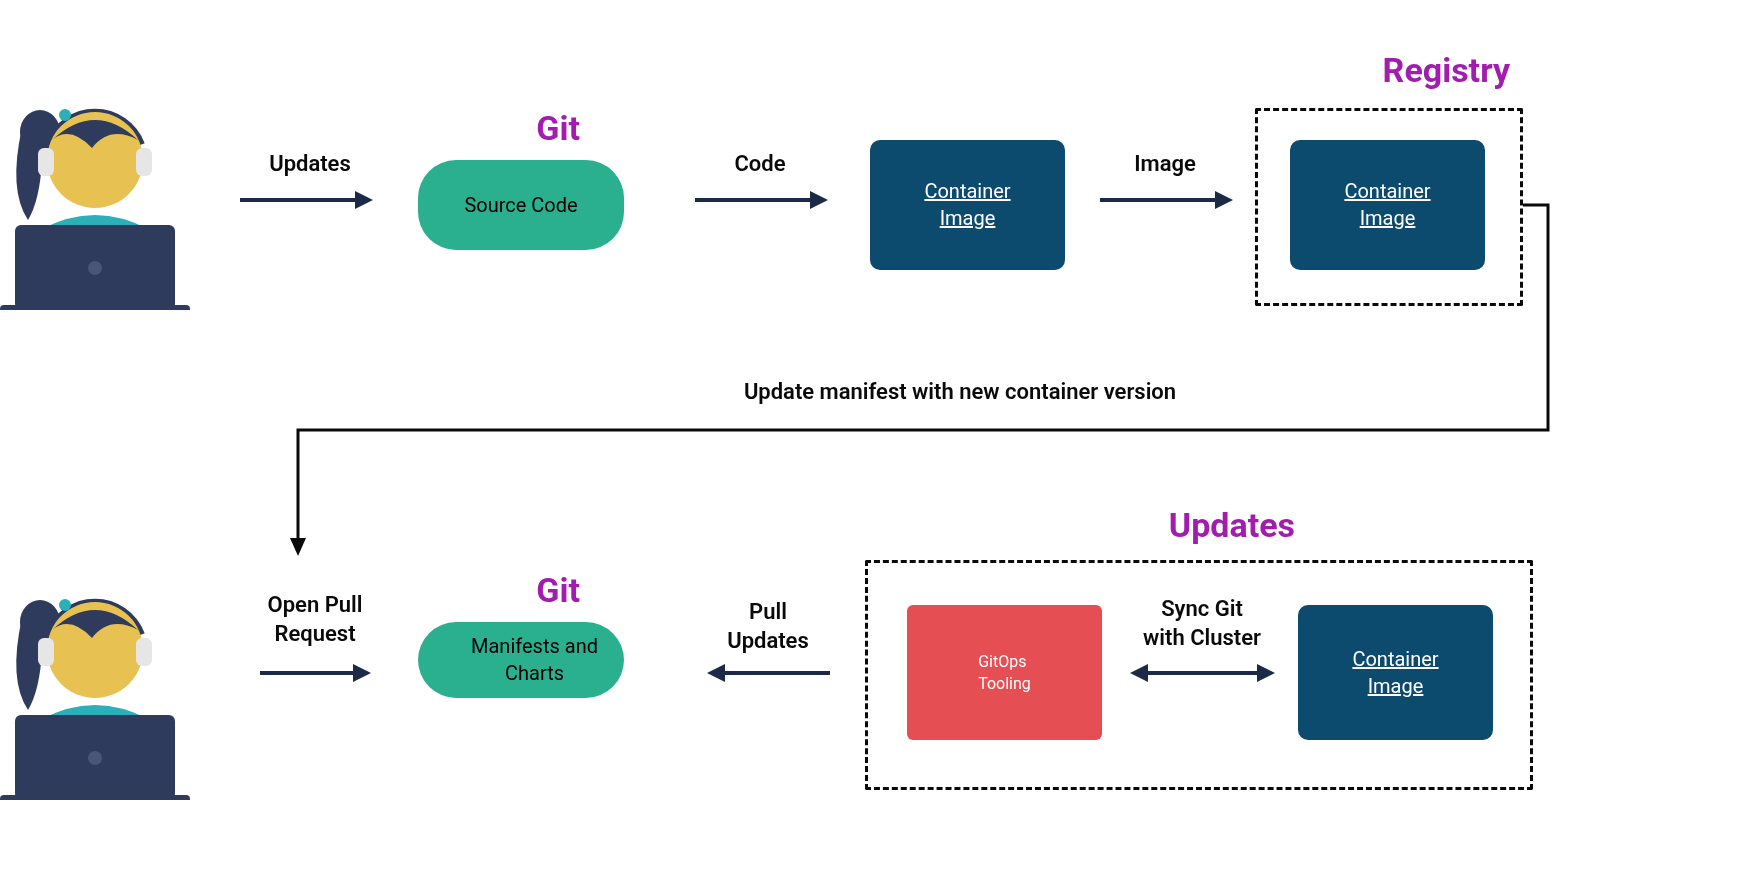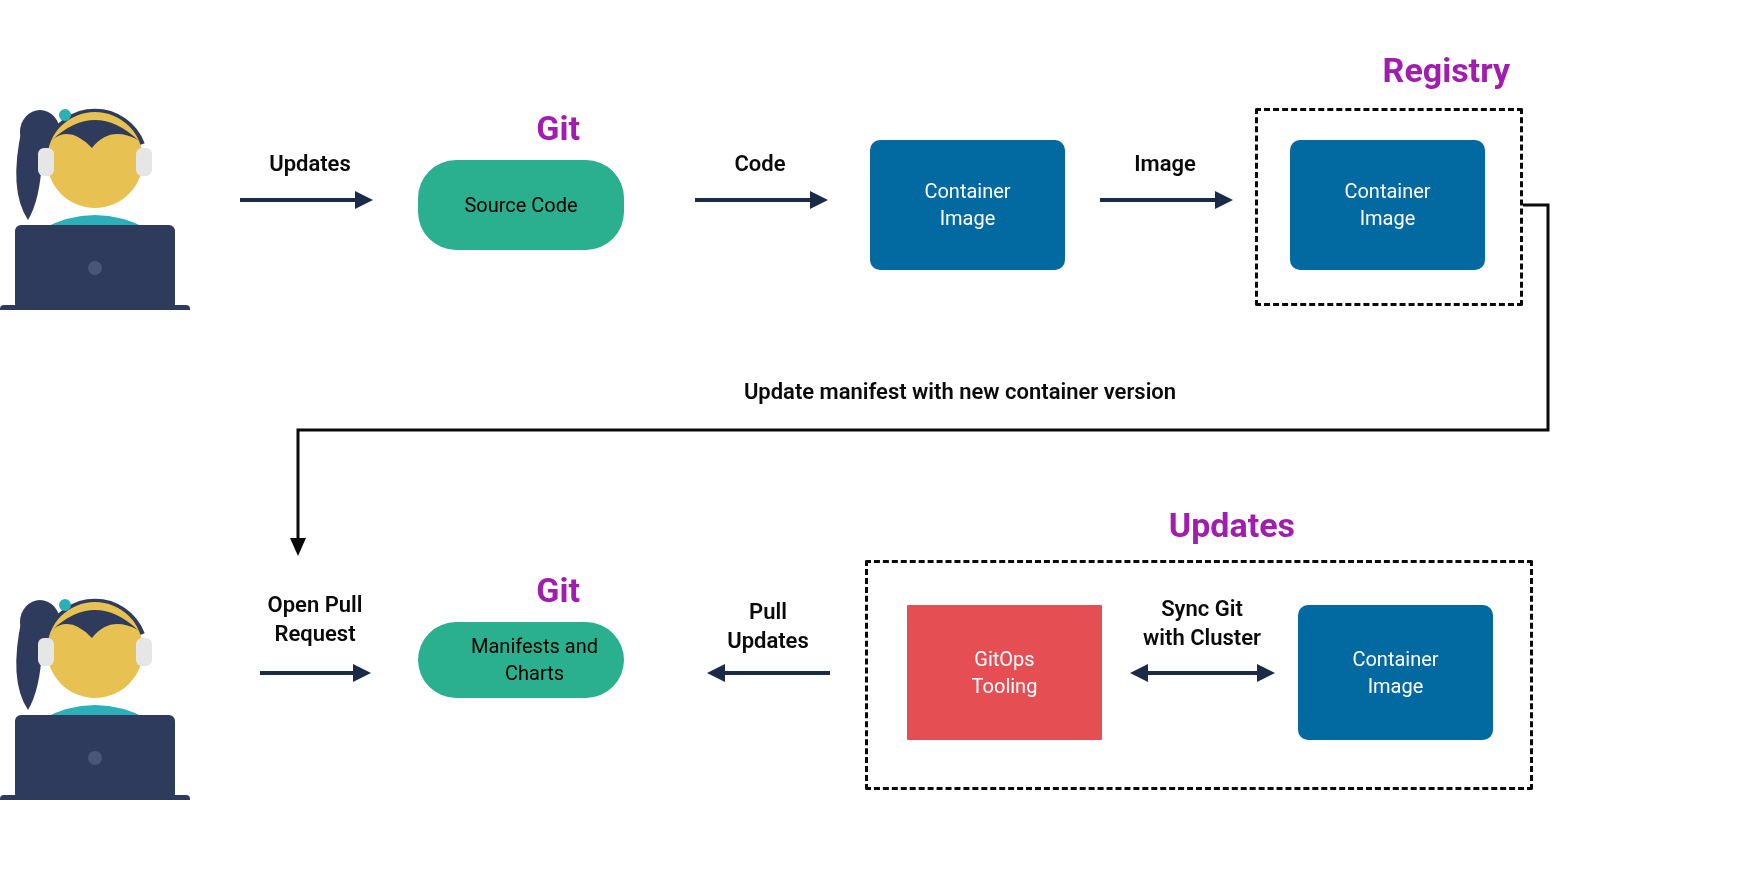--- a/index.html
+++ b/index.html
@@ -32,41 +32,42 @@
     border-radius: 38px;
     display: flex;
     align-items: center;
     justify-content: center;
     font-size: 20px;
     font-weight: 400;
     text-align: center;
     line-height: 1.35;
   }
   .node-blue {
-    background: #0369a1;
+    background: #0c4a6e;
     color: #fff;
     border-radius: 10px;
     display: flex;
     align-items: center;
     justify-content: center;
     font-size: 20px;
     font-weight: 400;
     text-align: center;
     line-height: 1.35;
+    text-decoration: underline;
   }
   .node-red {
     background: #e54f54;
     color: #fff;
-    border-radius: 1px;
+    border-radius: 6px;
     display: flex;
     align-items: center;
     justify-content: center;
-    font-size: 20px;
+    font-size: 16px;
     font-weight: 400;
-    text-align: center;
+    text-align: left;
     line-height: 1.35;
   }
   .dashed-box {
     border: 3px dashed #0a0a0a;
     border-radius: 2px;
   }
   .dev-icon { width: 190px; height: 240px; }
   svg.arrow line, svg.arrow path { stroke: #1a2a47; stroke-width: 4; fill: none; }
   svg.arrow .head { fill: #1a2a47; stroke: none; }
 </style>

